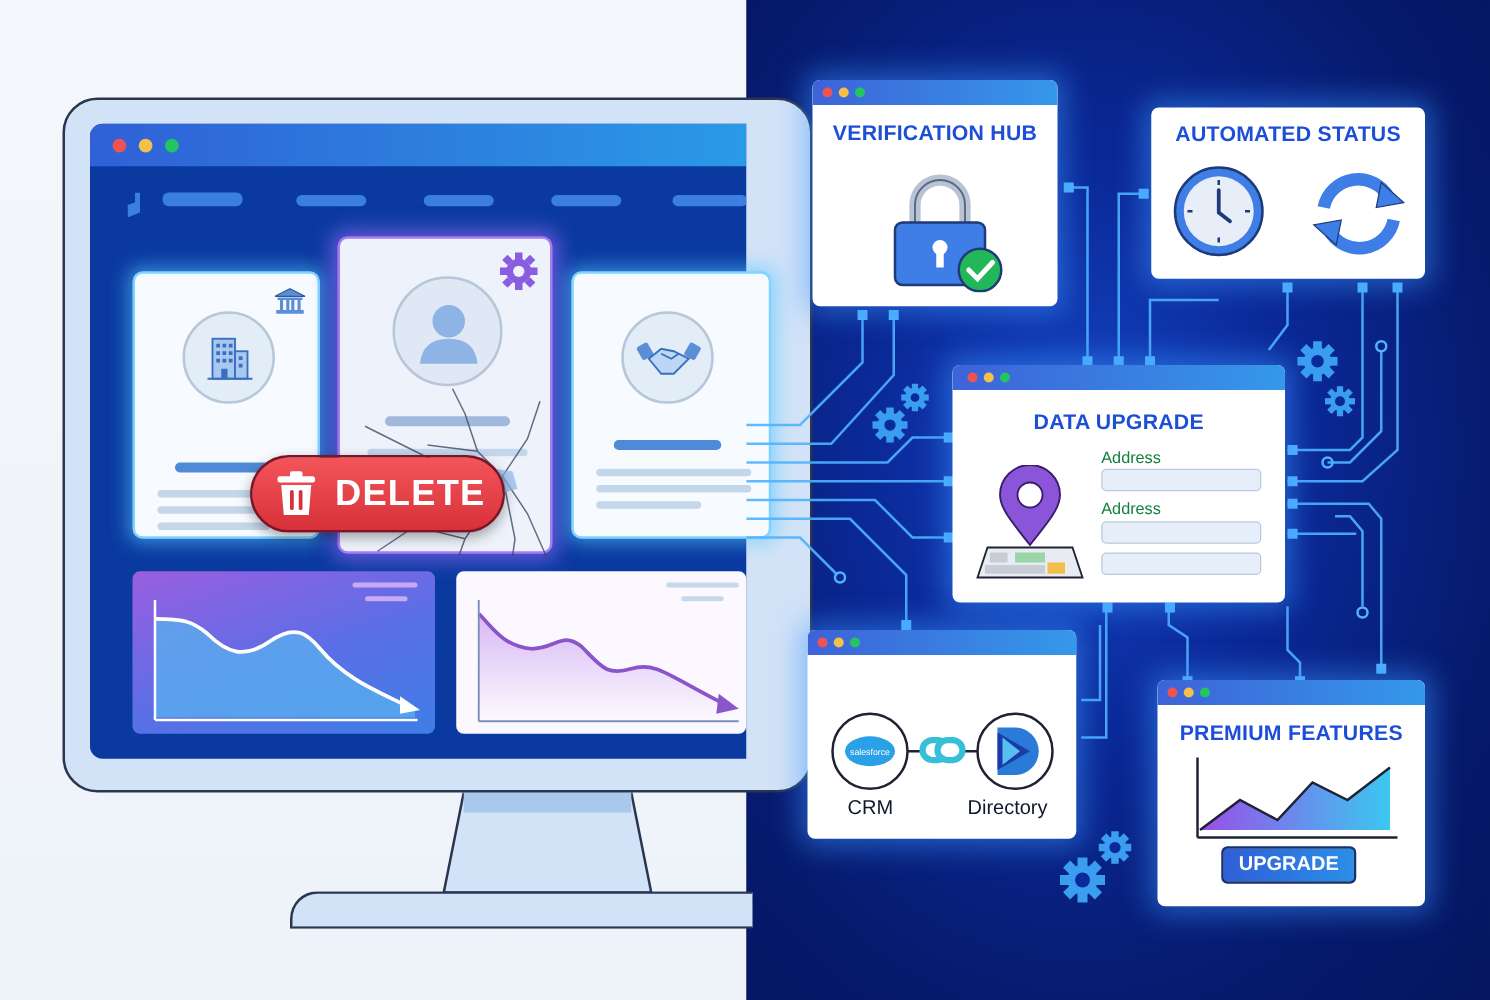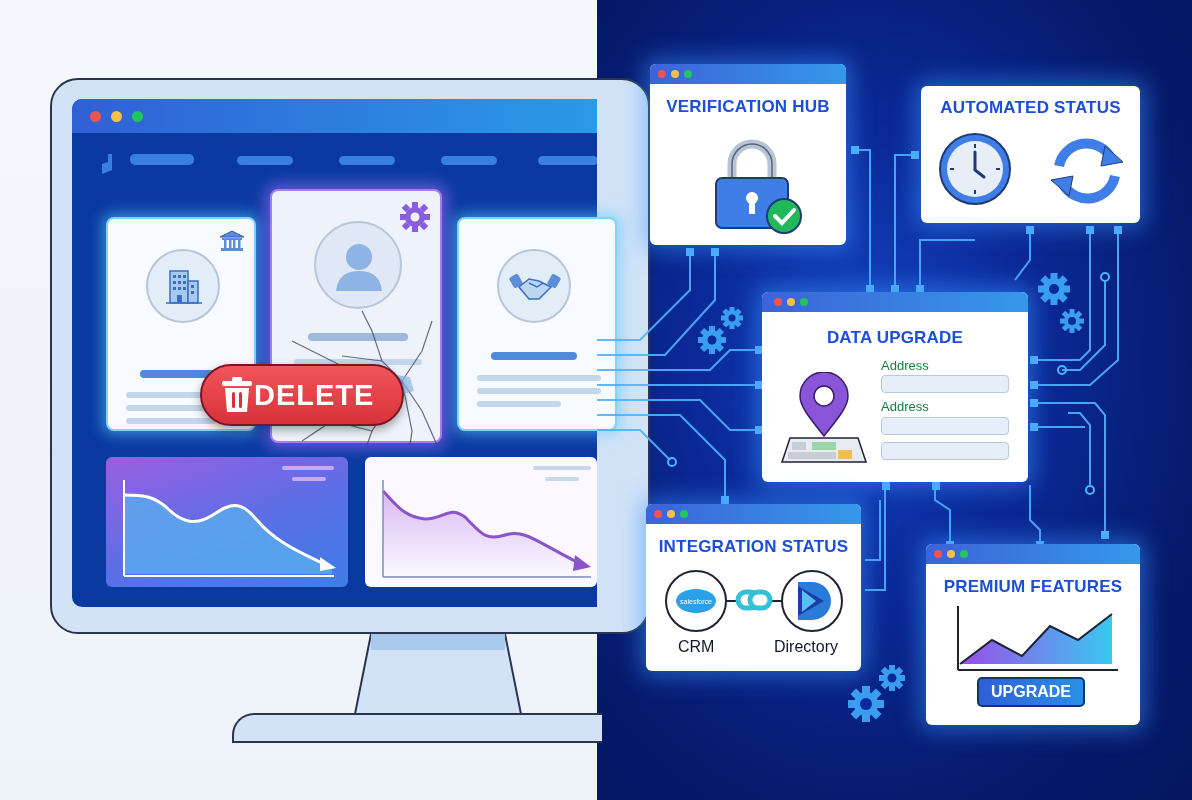--- a/index.html
+++ b/index.html
@@ -18,21 +18,21 @@
   .stand-neck { position:absolute; left:353px; top:634px; width:170px; height:80px; }
   .stand-base { position:absolute; left:232px; top:713px; width:370px; height:30px; background:#d2e3f7; border:2px solid #2a3550; border-right:none; border-radius:22px 0 0 0; box-sizing:border-box; }
 
   .card { position:absolute; background:#f7fbff; border-radius:8px; box-shadow:0 0 14px 4px rgba(90,200,255,.55); border:2px solid #7fd4ff; box-sizing:border-box; }
   .card.mid { background:#eef3fb; border-color:#a77cf0; box-shadow:0 0 16px 5px rgba(160,110,255,.6); }
   .circle { position:absolute; border-radius:50%; background:#e3edf8; border:2px solid #b7c6d8; box-sizing:border-box; }
   .bar { position:absolute; height:8px; border-radius:4px; background:#4f8ad8; }
   .line { position:absolute; height:6px; border-radius:3px; background:#c4d6ea; }
 
   .delete-btn { position:absolute; left:200px; top:364px; width:204px; height:62px; border-radius:31px; background:linear-gradient(180deg,#f2555a,#d8313a); border:2px solid #7a1525; box-sizing:border-box; display:flex; align-items:center; padding-left:18px; color:#fff; box-shadow:0 4px 10px rgba(0,0,0,.35); }
-  .delete-btn span.label { font-size:29px; font-weight:bold; letter-spacing:1px; margin-left:0; }
+  .delete-btn span.label { font-size:29px; font-weight:bold; letter-spacing:1px; margin-left:14px; }
 
   .chart-card { position:absolute; border-radius:6px; overflow:hidden; }
 
   
   .panel { position:absolute; background:#fff; border-radius:6px; box-shadow:0 0 22px 6px rgba(60,150,255,.5); overflow:hidden; }
   .panel .bar-top { height:20px; background:linear-gradient(90deg,#3d63d8,#3598ea); position:relative; }
   .panel .bar-top .d { position:absolute; top:6px; width:8px; height:8px; border-radius:50%; }
   .panel-title { position:absolute; left:0; right:0; text-align:center; font-weight:bold; color:#1d4ed8; font-size:17px; letter-spacing:.2px; }
   .addr-label { position:absolute; font-size:13px; color:#15803d; }
   .addr-input { position:absolute; width:128px; height:18px; background:#e6eef9; border:1.5px solid #b9c9dc; border-radius:4px; box-sizing:border-box; }
@@ -381,21 +381,20 @@
   <div class="addr-input" style="left:119px;top:125px"></div>
   <div class="addr-input" style="left:119px;top:150px"></div>
 </div>
 
 <div class="panel" style="left:646px;top:504px;width:215px;height:167px">
   <div class="bar-top">
     <span class="d" style="left:8px;background:#ef5350"></span>
       <span class="d" style="left:21px;background:#f4c04a"></span>
       <span class="d" style="left:34px;background:#22c55e"></span>
   </div>
-  <div class="panel-title" style="top:33px">INTEGRATION STATUS</div>
   <svg style="position:absolute;left:18px;top:64px" width="180" height="66" viewBox="0 0 180 66">
     <circle cx="32" cy="33" r="30" fill="#fff" stroke="#1e2233" stroke-width="2"></circle>
     <g>
         <ellipse cx="32" cy="33" rx="20" ry="12" fill="#2aa0e6"></ellipse>
         <text x="32" y="36" font-size="7" fill="#fff" text-anchor="middle" font-family="Liberation Sans, sans-serif">salesforce</text>
       </g>
     <line x1="62" y1="33" x2="118" y2="33" stroke="#1e2233" stroke-width="2"></line>
     <g stroke="#36c0d8" stroke-width="5" fill="#fff">
         <rect x="74" y="24" width="20" height="16" rx="8"></rect>
         <rect x="86" y="24" width="20" height="16" rx="8"></rect>

